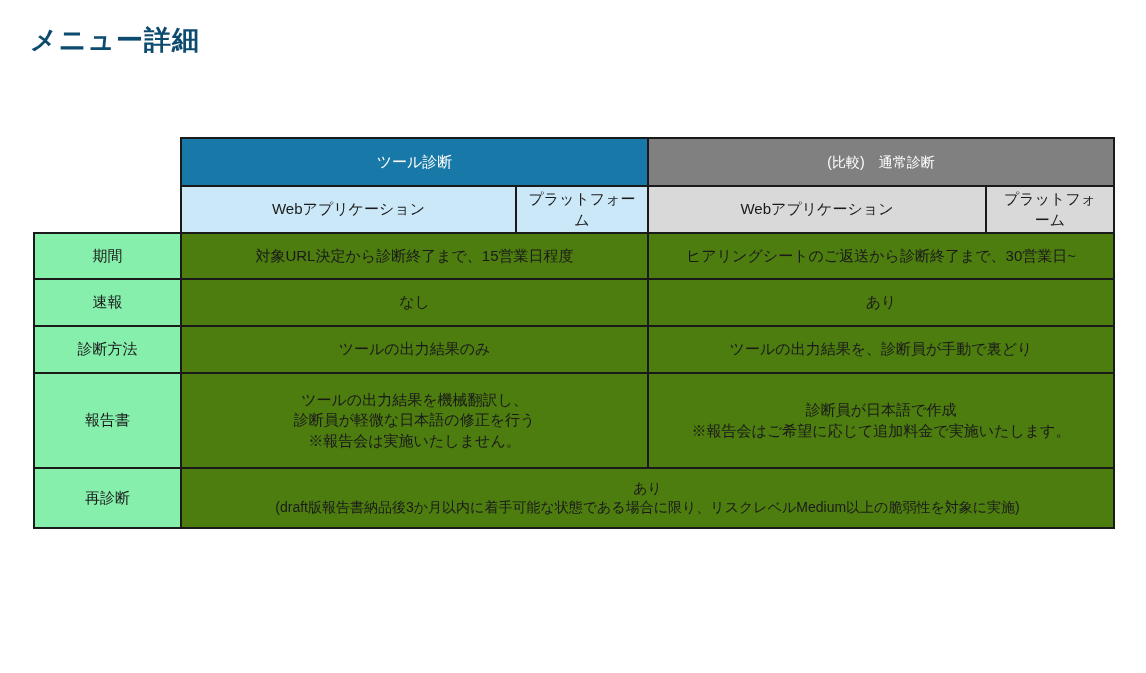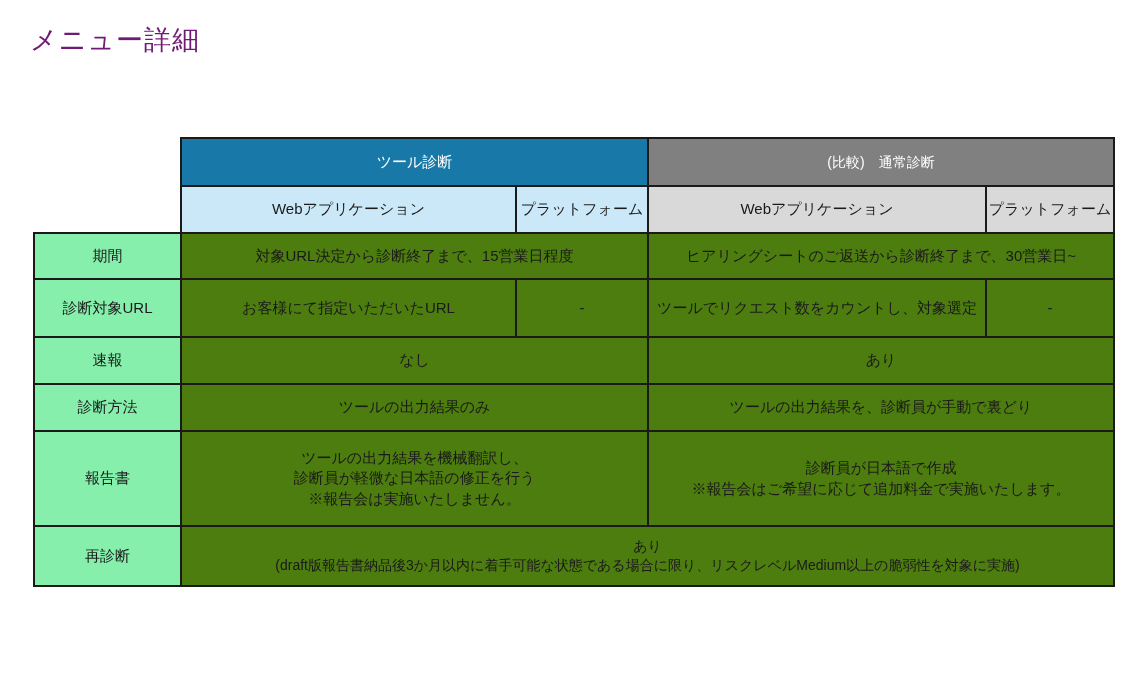--- a/index.html
+++ b/index.html
@@ -9,40 +9,40 @@
     font-family: "Liberation Sans", sans-serif;
     color: #1a1a1a;
     overflow: hidden;
   }
   .slide { position: relative; width: 1146px; height: 673px; background: #ffffff; }
 
   .page-title {
     position: absolute;
     left: 30px; top: 22px;
     font-size: 27px;
-    font-weight: normal;
-    color: #701a75;
+    font-weight: bold;
+    color: #0c4a6e;
     letter-spacing: 1px;
   }
 
   table.menu-table {
     position: absolute;
     left: 33px; top: 137px;
     border-collapse: collapse;
     table-layout: fixed;
     width: 1080px;
     font-size: 15px;
     color: #1a1a1a;
   }
   .menu-table td, .menu-table th {
     border: 2px solid #1a1a1a;
     text-align: center;
     vertical-align: middle;
     font-weight: normal;
-    padding: 2px 0;
+    padding: 2px 10px;
     line-height: 1.35;
   }
   .menu-table .blank {
     border: none;
     background: #ffffff;
   }
   .hdr-tool {
     background: #1879a8;
     color: #ffffff;
     font-size: 15px;
@@ -89,27 +89,20 @@
       <th class="sub-normal">プラットフォーム</th>
     </tr>
 
     <tr style="height:46px">
       <td class="row-label">期間</td>
       <td class="cell" colspan="2">対象URL決定から診断終了まで、15営業日程度</td>
       <td class="cell" colspan="2">ヒアリングシートのご返送から診断終了まで、30営業日~</td>
     </tr>
 
 
-    <tr style="height:58px">
-      <td class="row-label">診断対象URL</td>
-      <td class="cell">お客様にて指定いただいたURL</td>
-      <td class="cell">-</td>
-      <td class="cell">ツールでリクエスト数をカウントし、対象選定</td>
-      <td class="cell">-</td>
-    </tr>
 
     <tr style="height:47px">
       <td class="row-label">速報</td>
       <td class="cell" colspan="2">なし</td>
       <td class="cell" colspan="2">あり</td>
     </tr>
 
     <tr style="height:47px">
       <td class="row-label">診断方法</td>
       <td class="cell" colspan="2">ツールの出力結果のみ</td>

